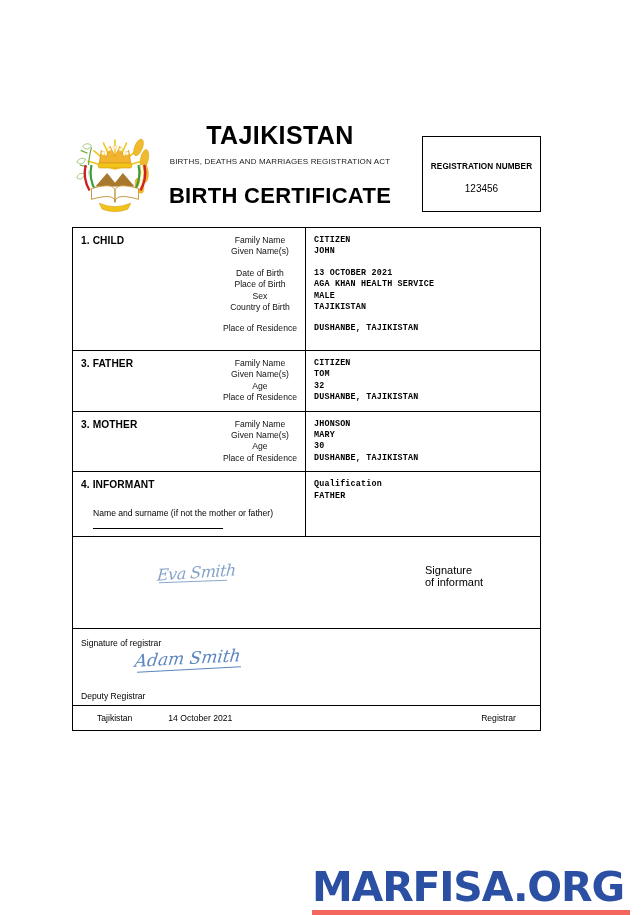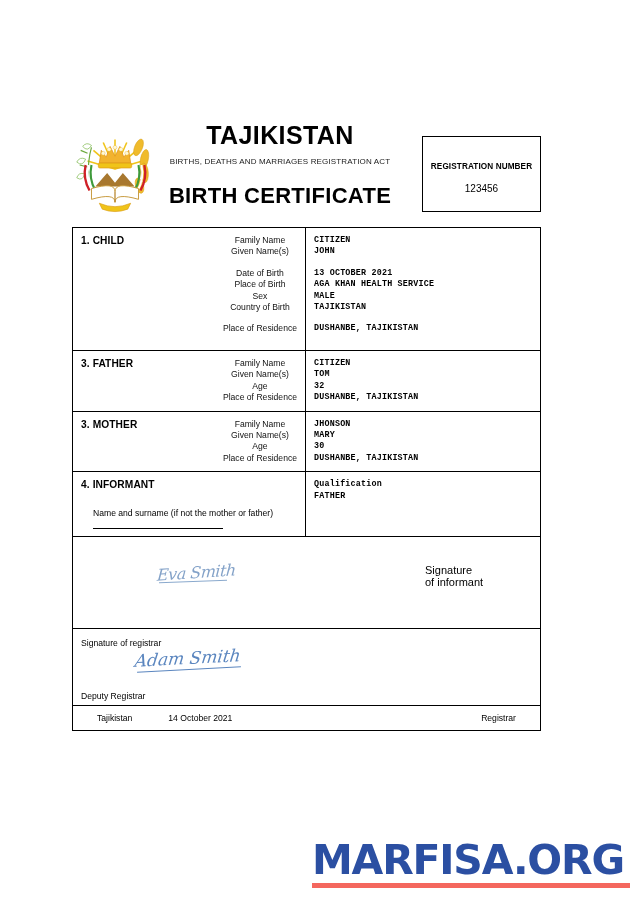--- a/index.html
+++ b/index.html
@@ -458,15 +458,15 @@
   </div>
 
   <div class="footer-row">
     <div class="footer-country">Tajikistan</div>
     <div class="footer-date">14 October 2021</div>
     <div class="footer-registrar">Registrar</div>
   </div>
 </div>
 
 <div class="watermark">
-  <div class="wm-text" style="color: rgb(43, 79, 162);">MARFISA.ORG</div>
+  <div class="wm-text" style="color: rgb(43, 79, 162); margin-top: 27px;">MARFISA.ORG</div>
   <div class="wm-bar" style="background: rgb(244, 103, 94);"></div>
 </div>
 
 </body></html>

